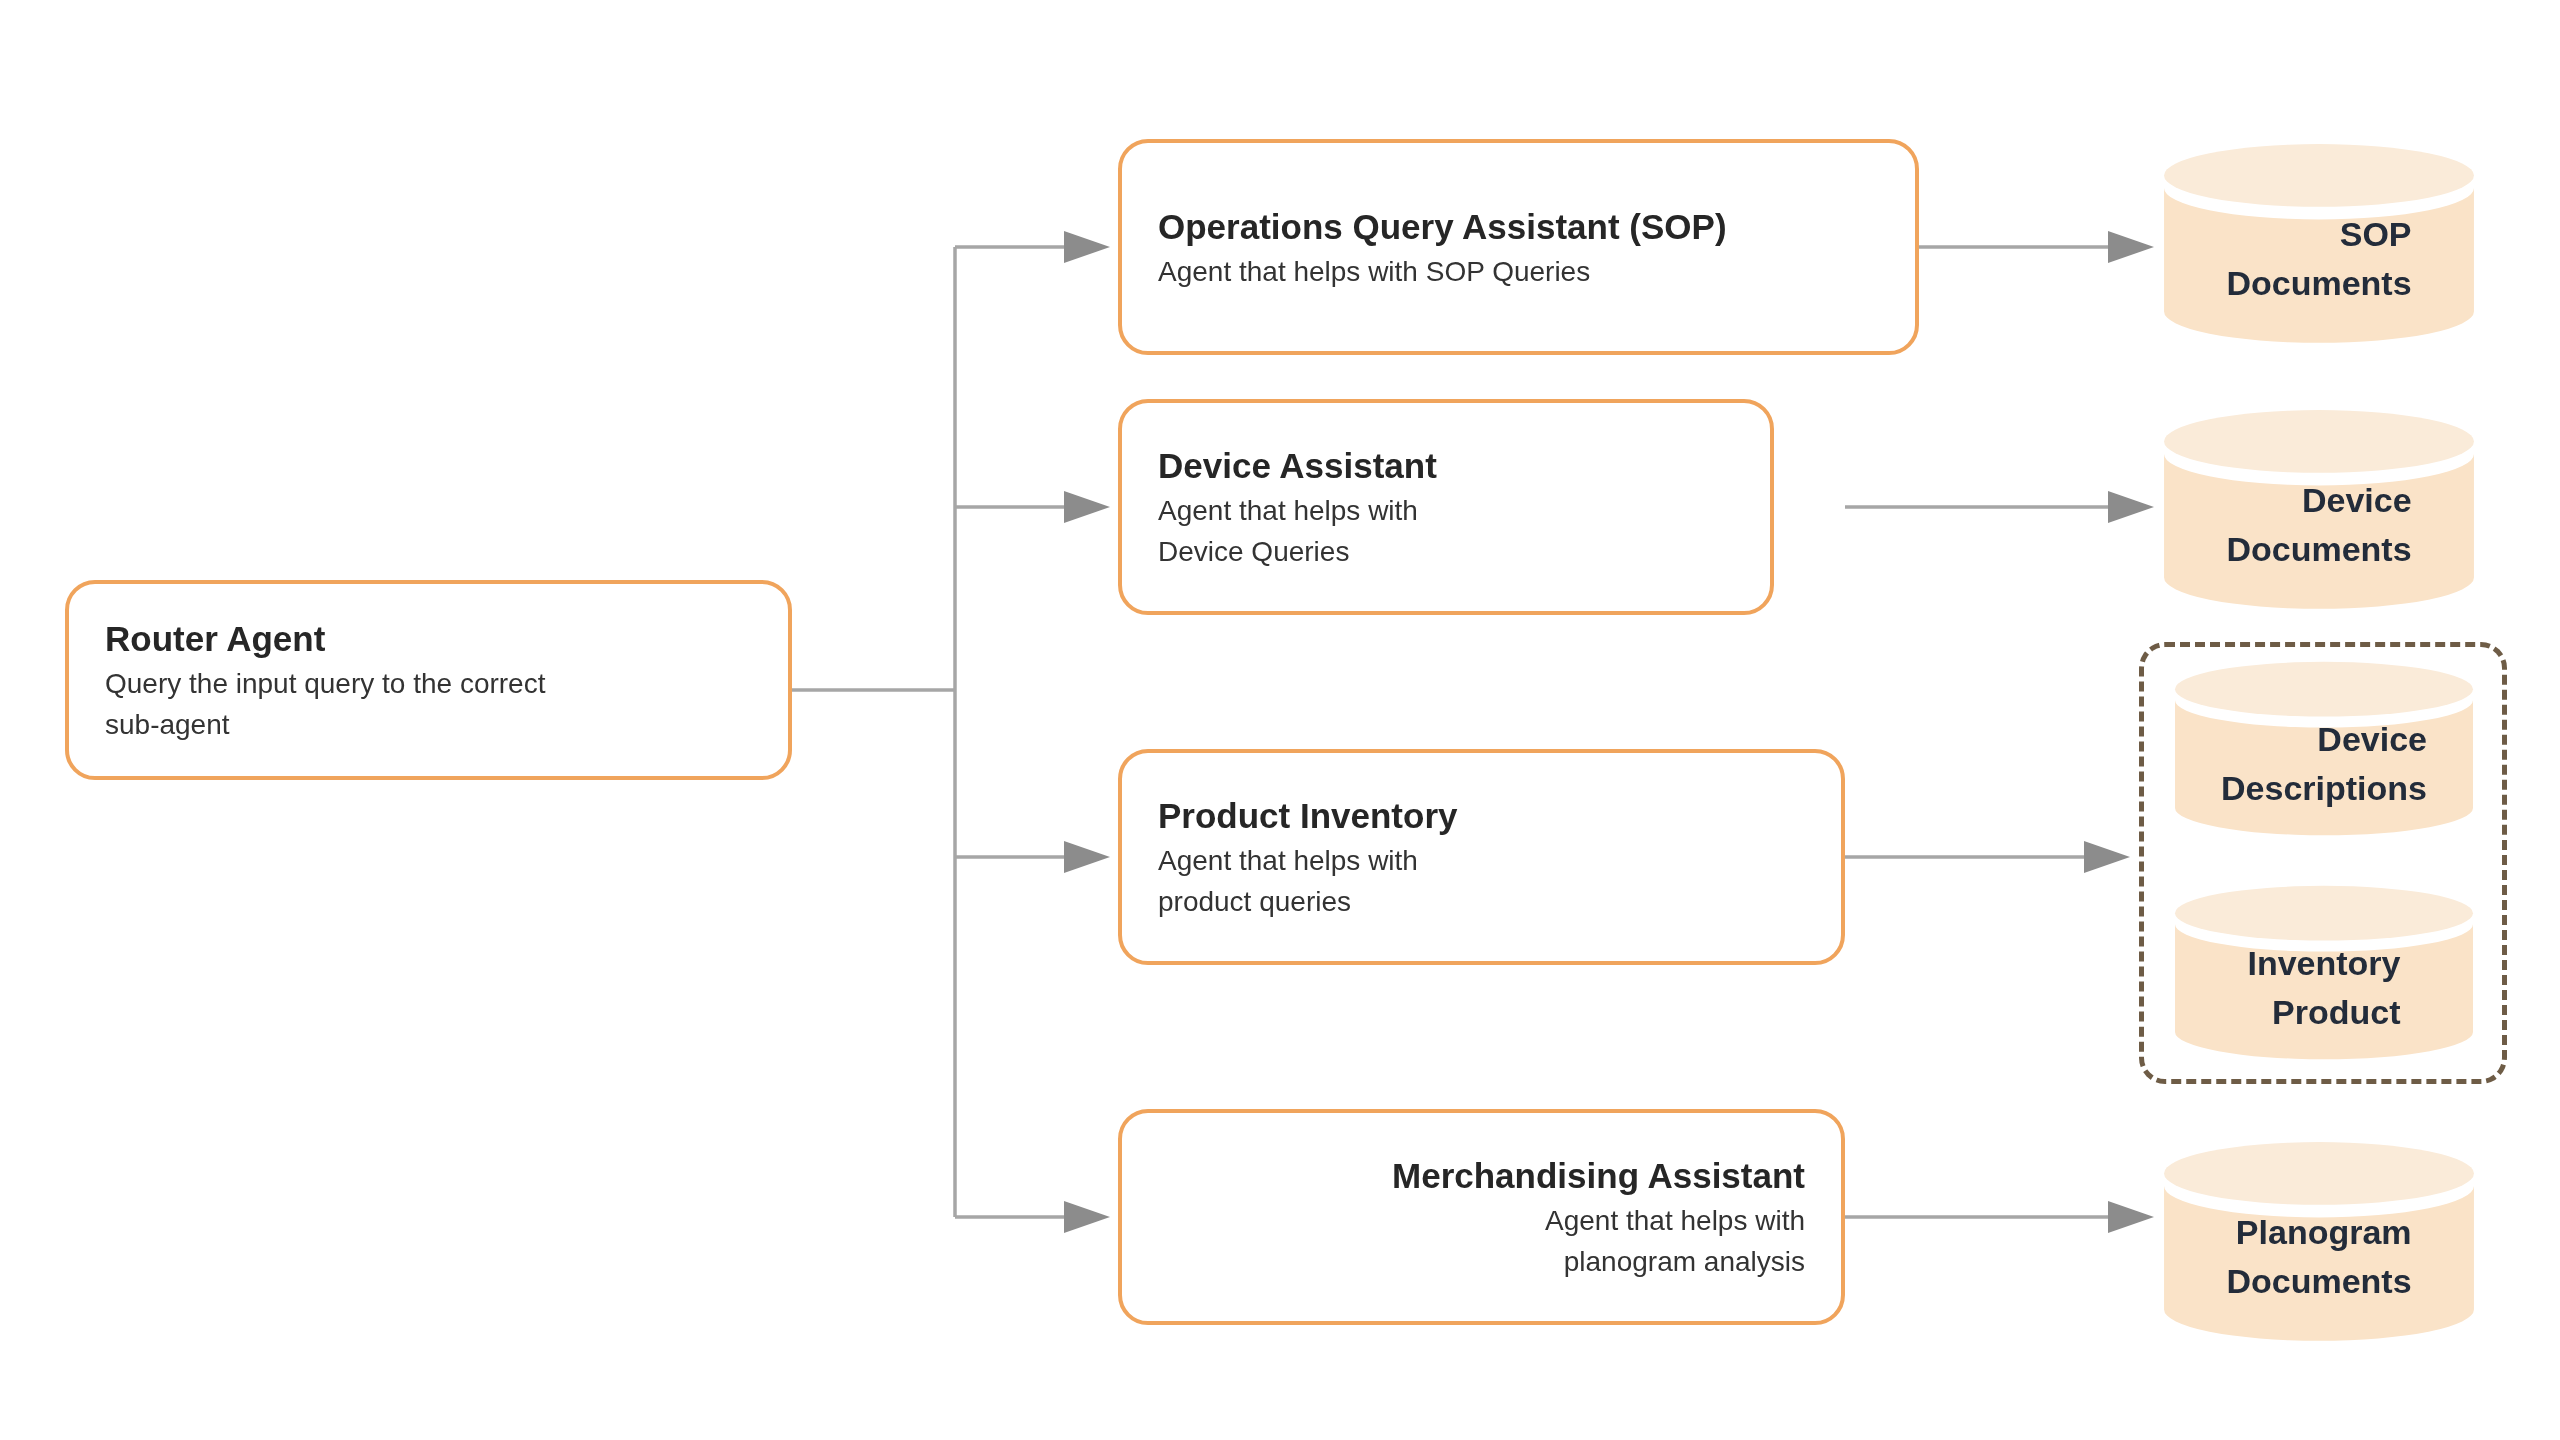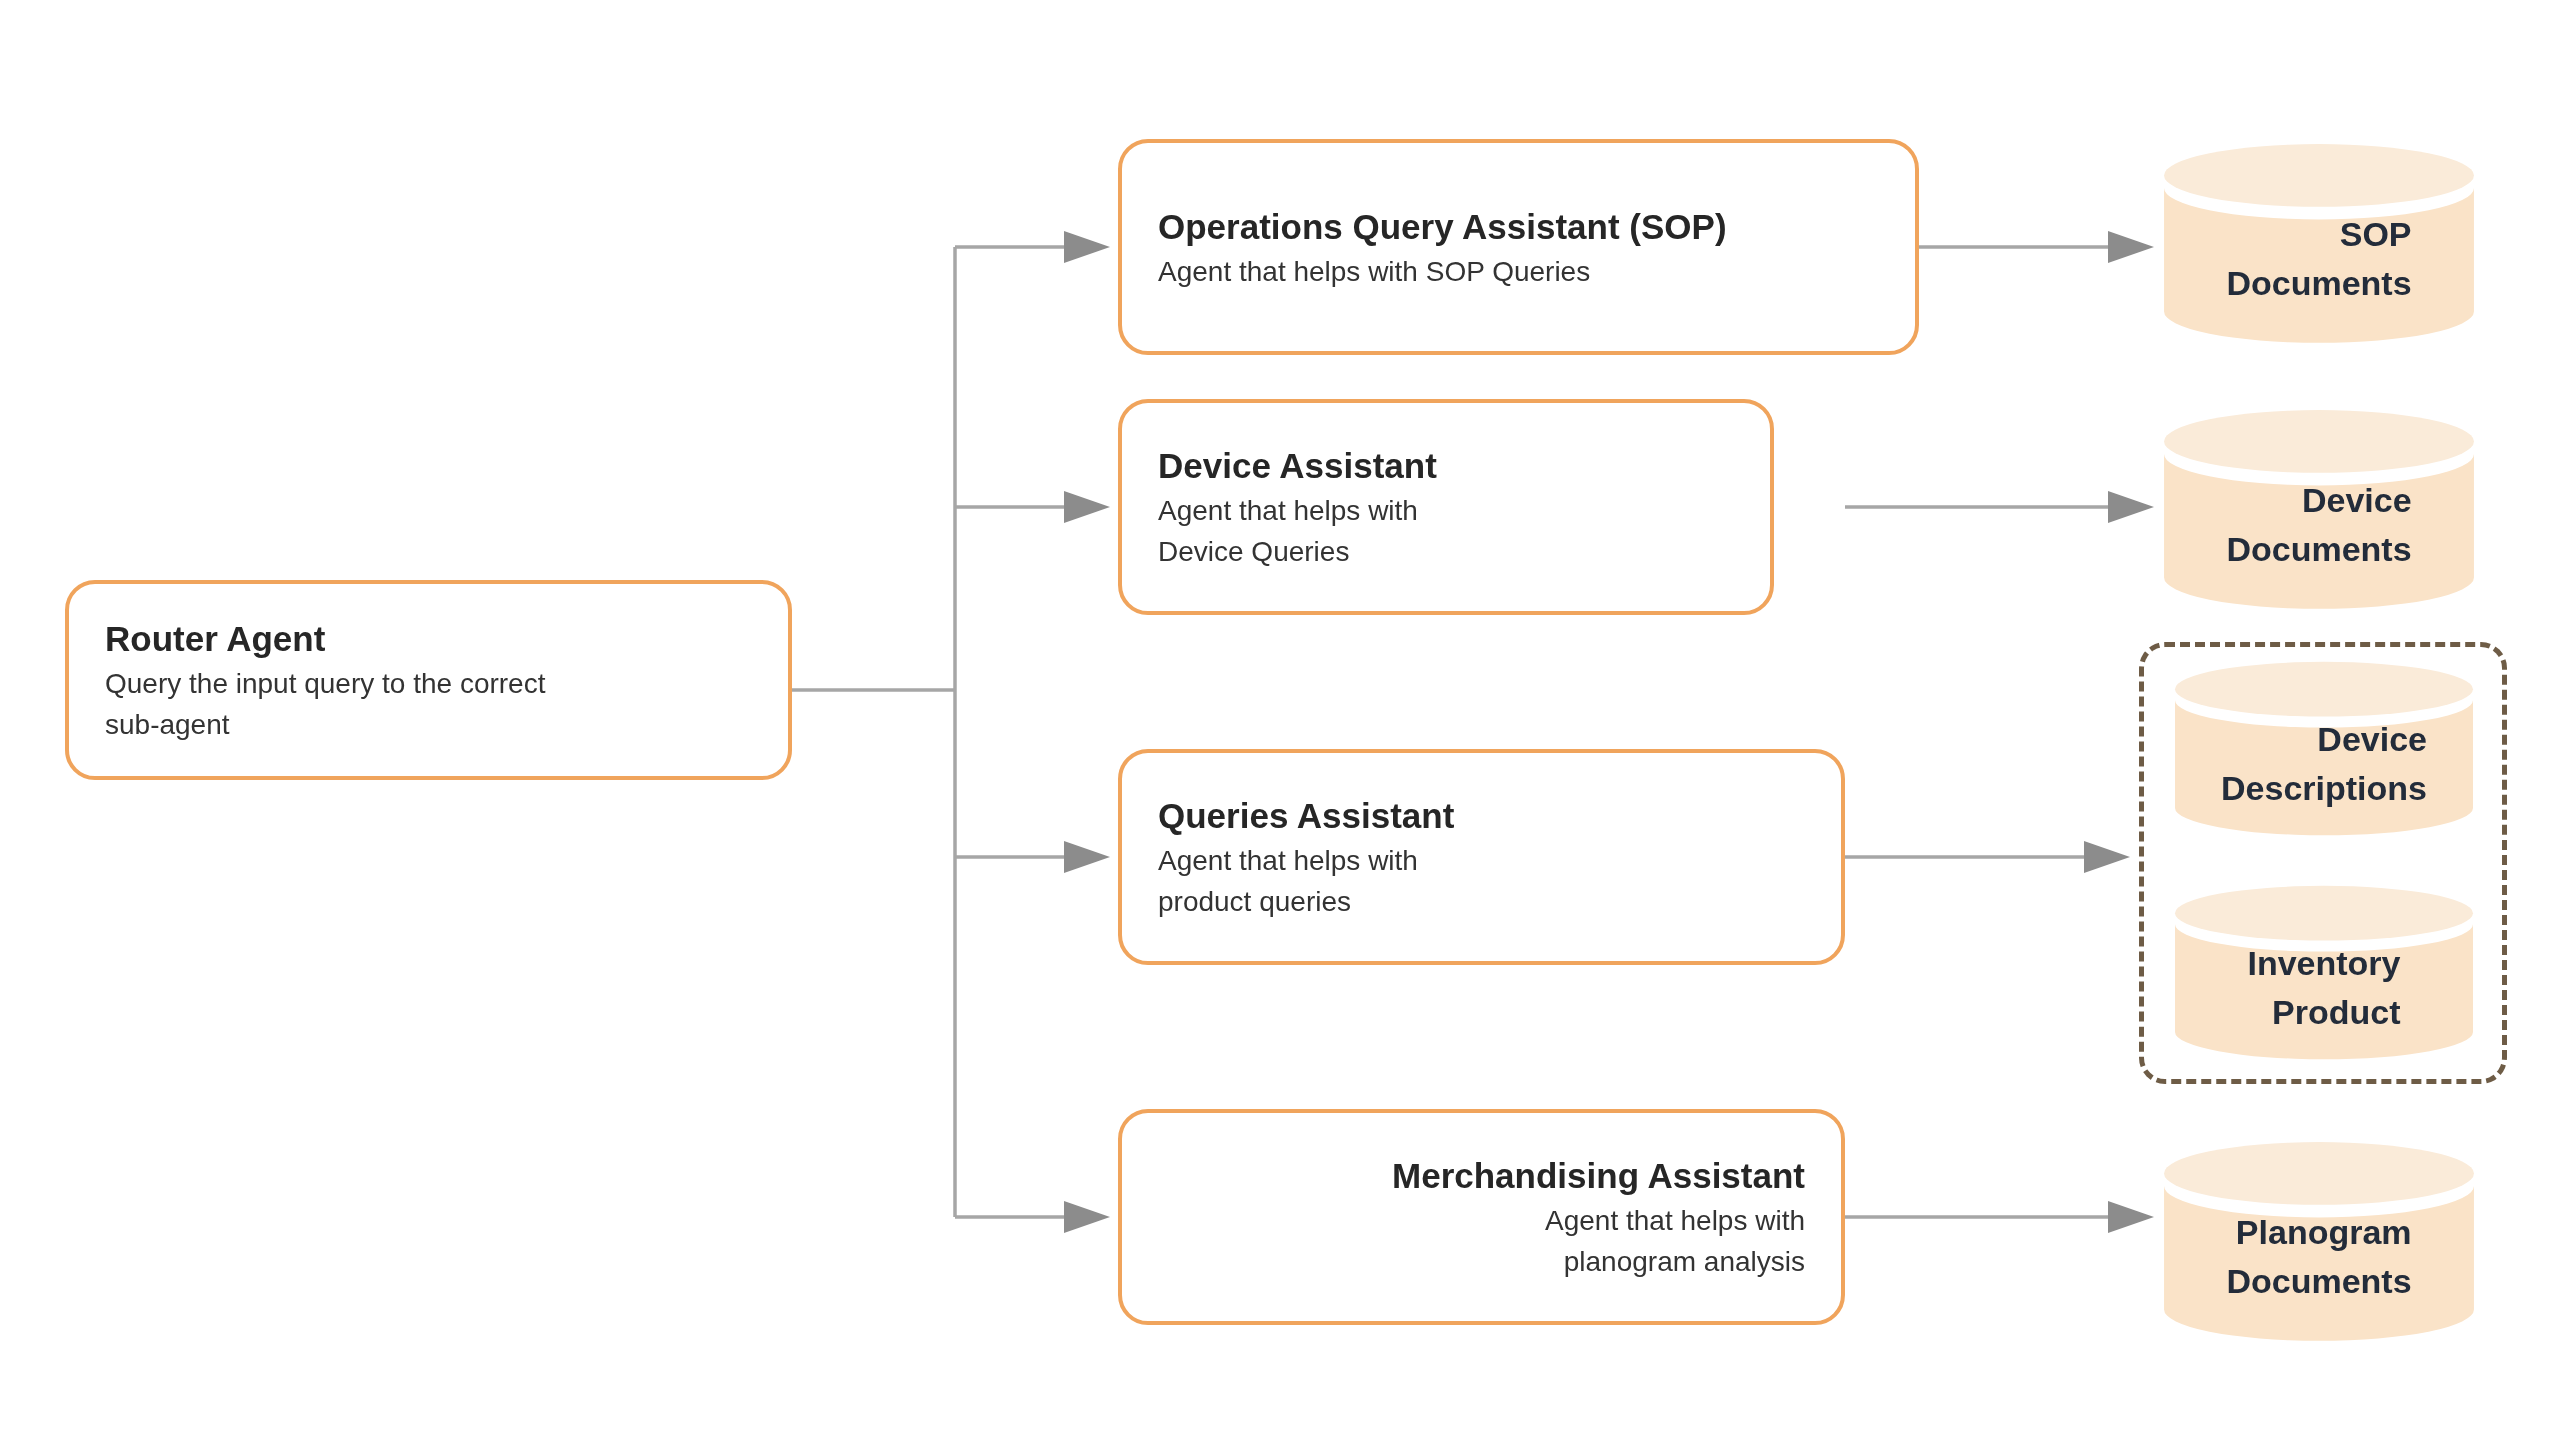--- a/index.html
+++ b/index.html
@@ -139,21 +139,21 @@
   <div class="node agent-0">
     <div class="node-title">Operations Query Assistant (SOP)</div>
     <div class="node-desc">Agent that helps with SOP Queries</div>
   </div>
   <div class="node agent-1">
     <div class="node-title">Device Assistant</div>
     <div class="node-desc">Agent that helps with
 Device Queries</div>
   </div>
   <div class="node agent-2">
-    <div class="node-title">Queries Assistant</div>
+    <div class="node-title">Product Inventory</div>
     <div class="node-desc">Agent that helps with
 product queries</div>
   </div>
   <div class="node agent-3">
     <div class="node-title">Merchandising Assistant</div>
     <div class="node-desc">Agent that helps with
 planogram analysis</div>
   </div>
 
   <div class="cyl cyl-sop">

